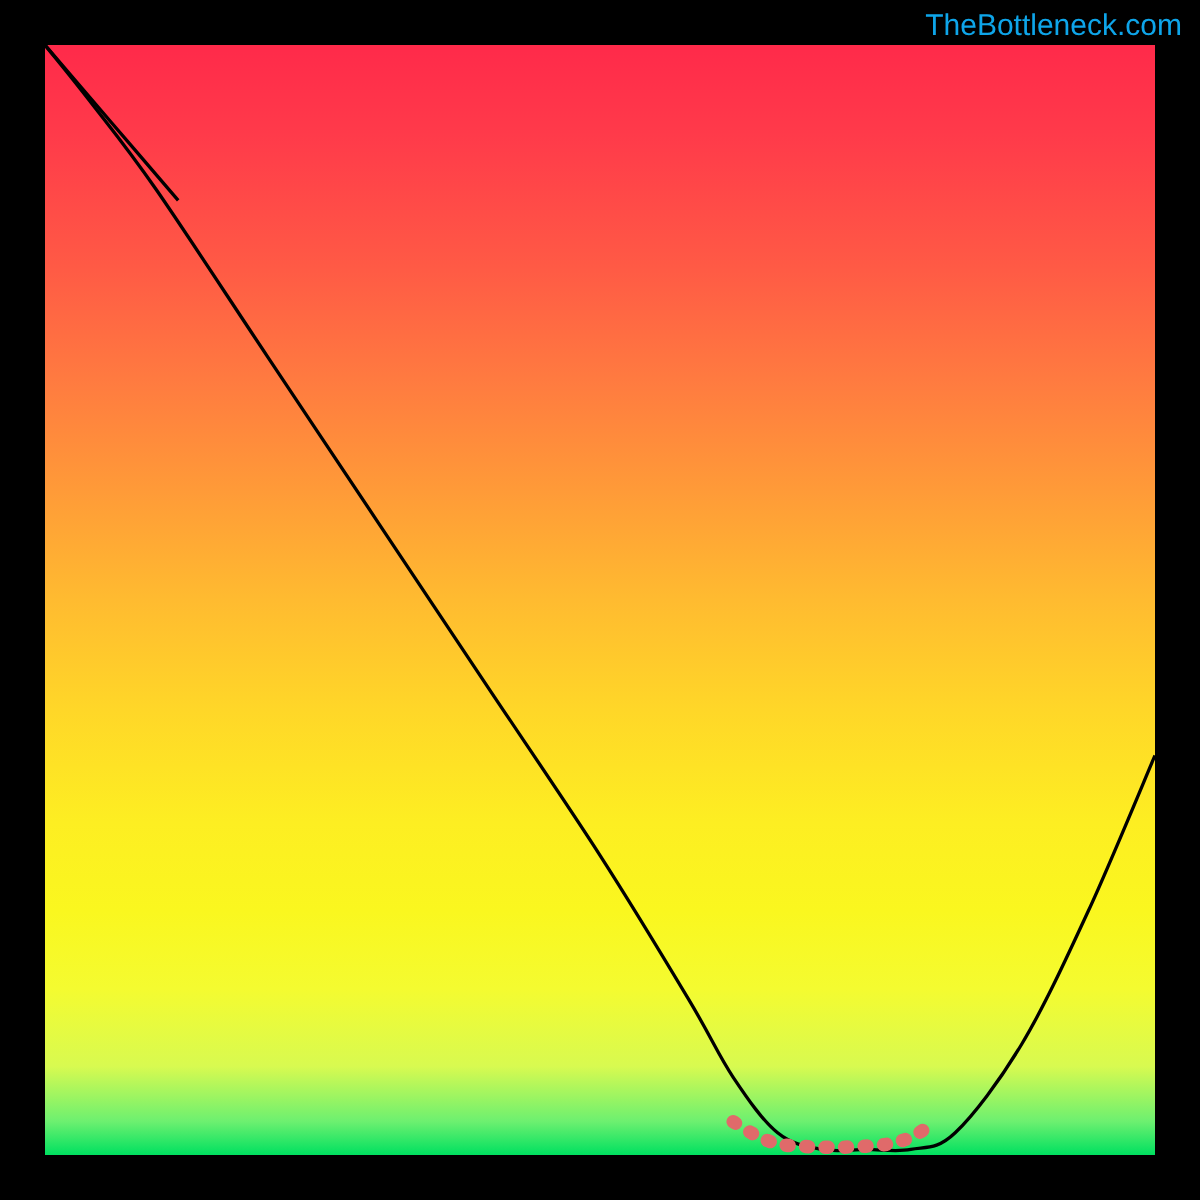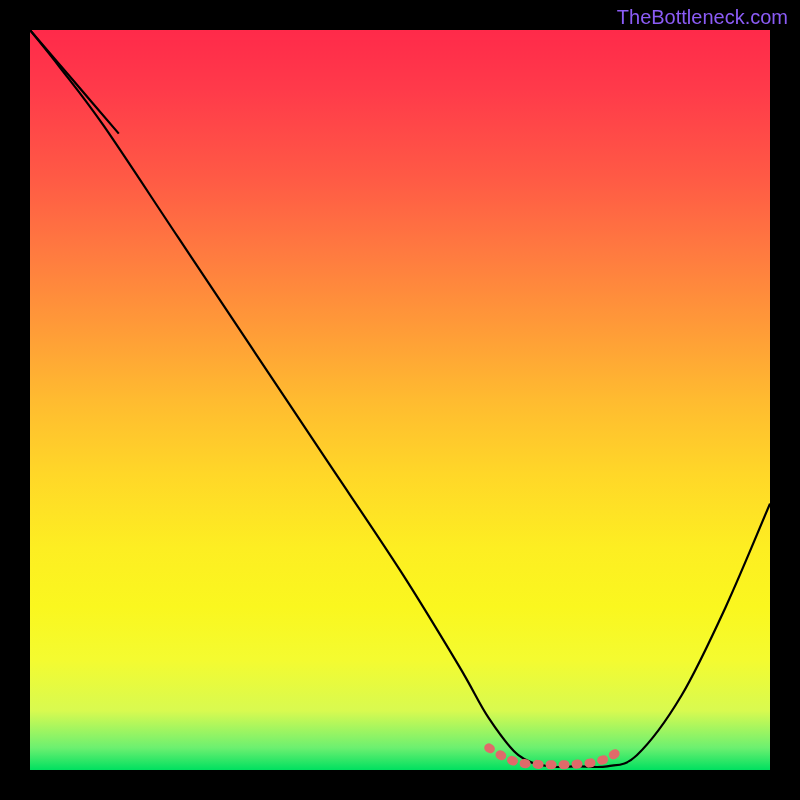--- a/index.html
+++ b/index.html
@@ -8,21 +8,21 @@
     width: 800px;
     height: 800px;
     background: #000;
     position: relative;
     font-family: Arial, sans-serif;
   }
   .attribution {
     position: absolute;
     top: 6px;
     right: 12px;
-    color: #8b5cf6;
+    color: #0ea5e9;
     font-size: 20px;
     font-weight: 500;
   }
   .plot {
     position: absolute;
     left: 30px;
     top: 30px;
     width: 740px;
     height: 740px;
   }

